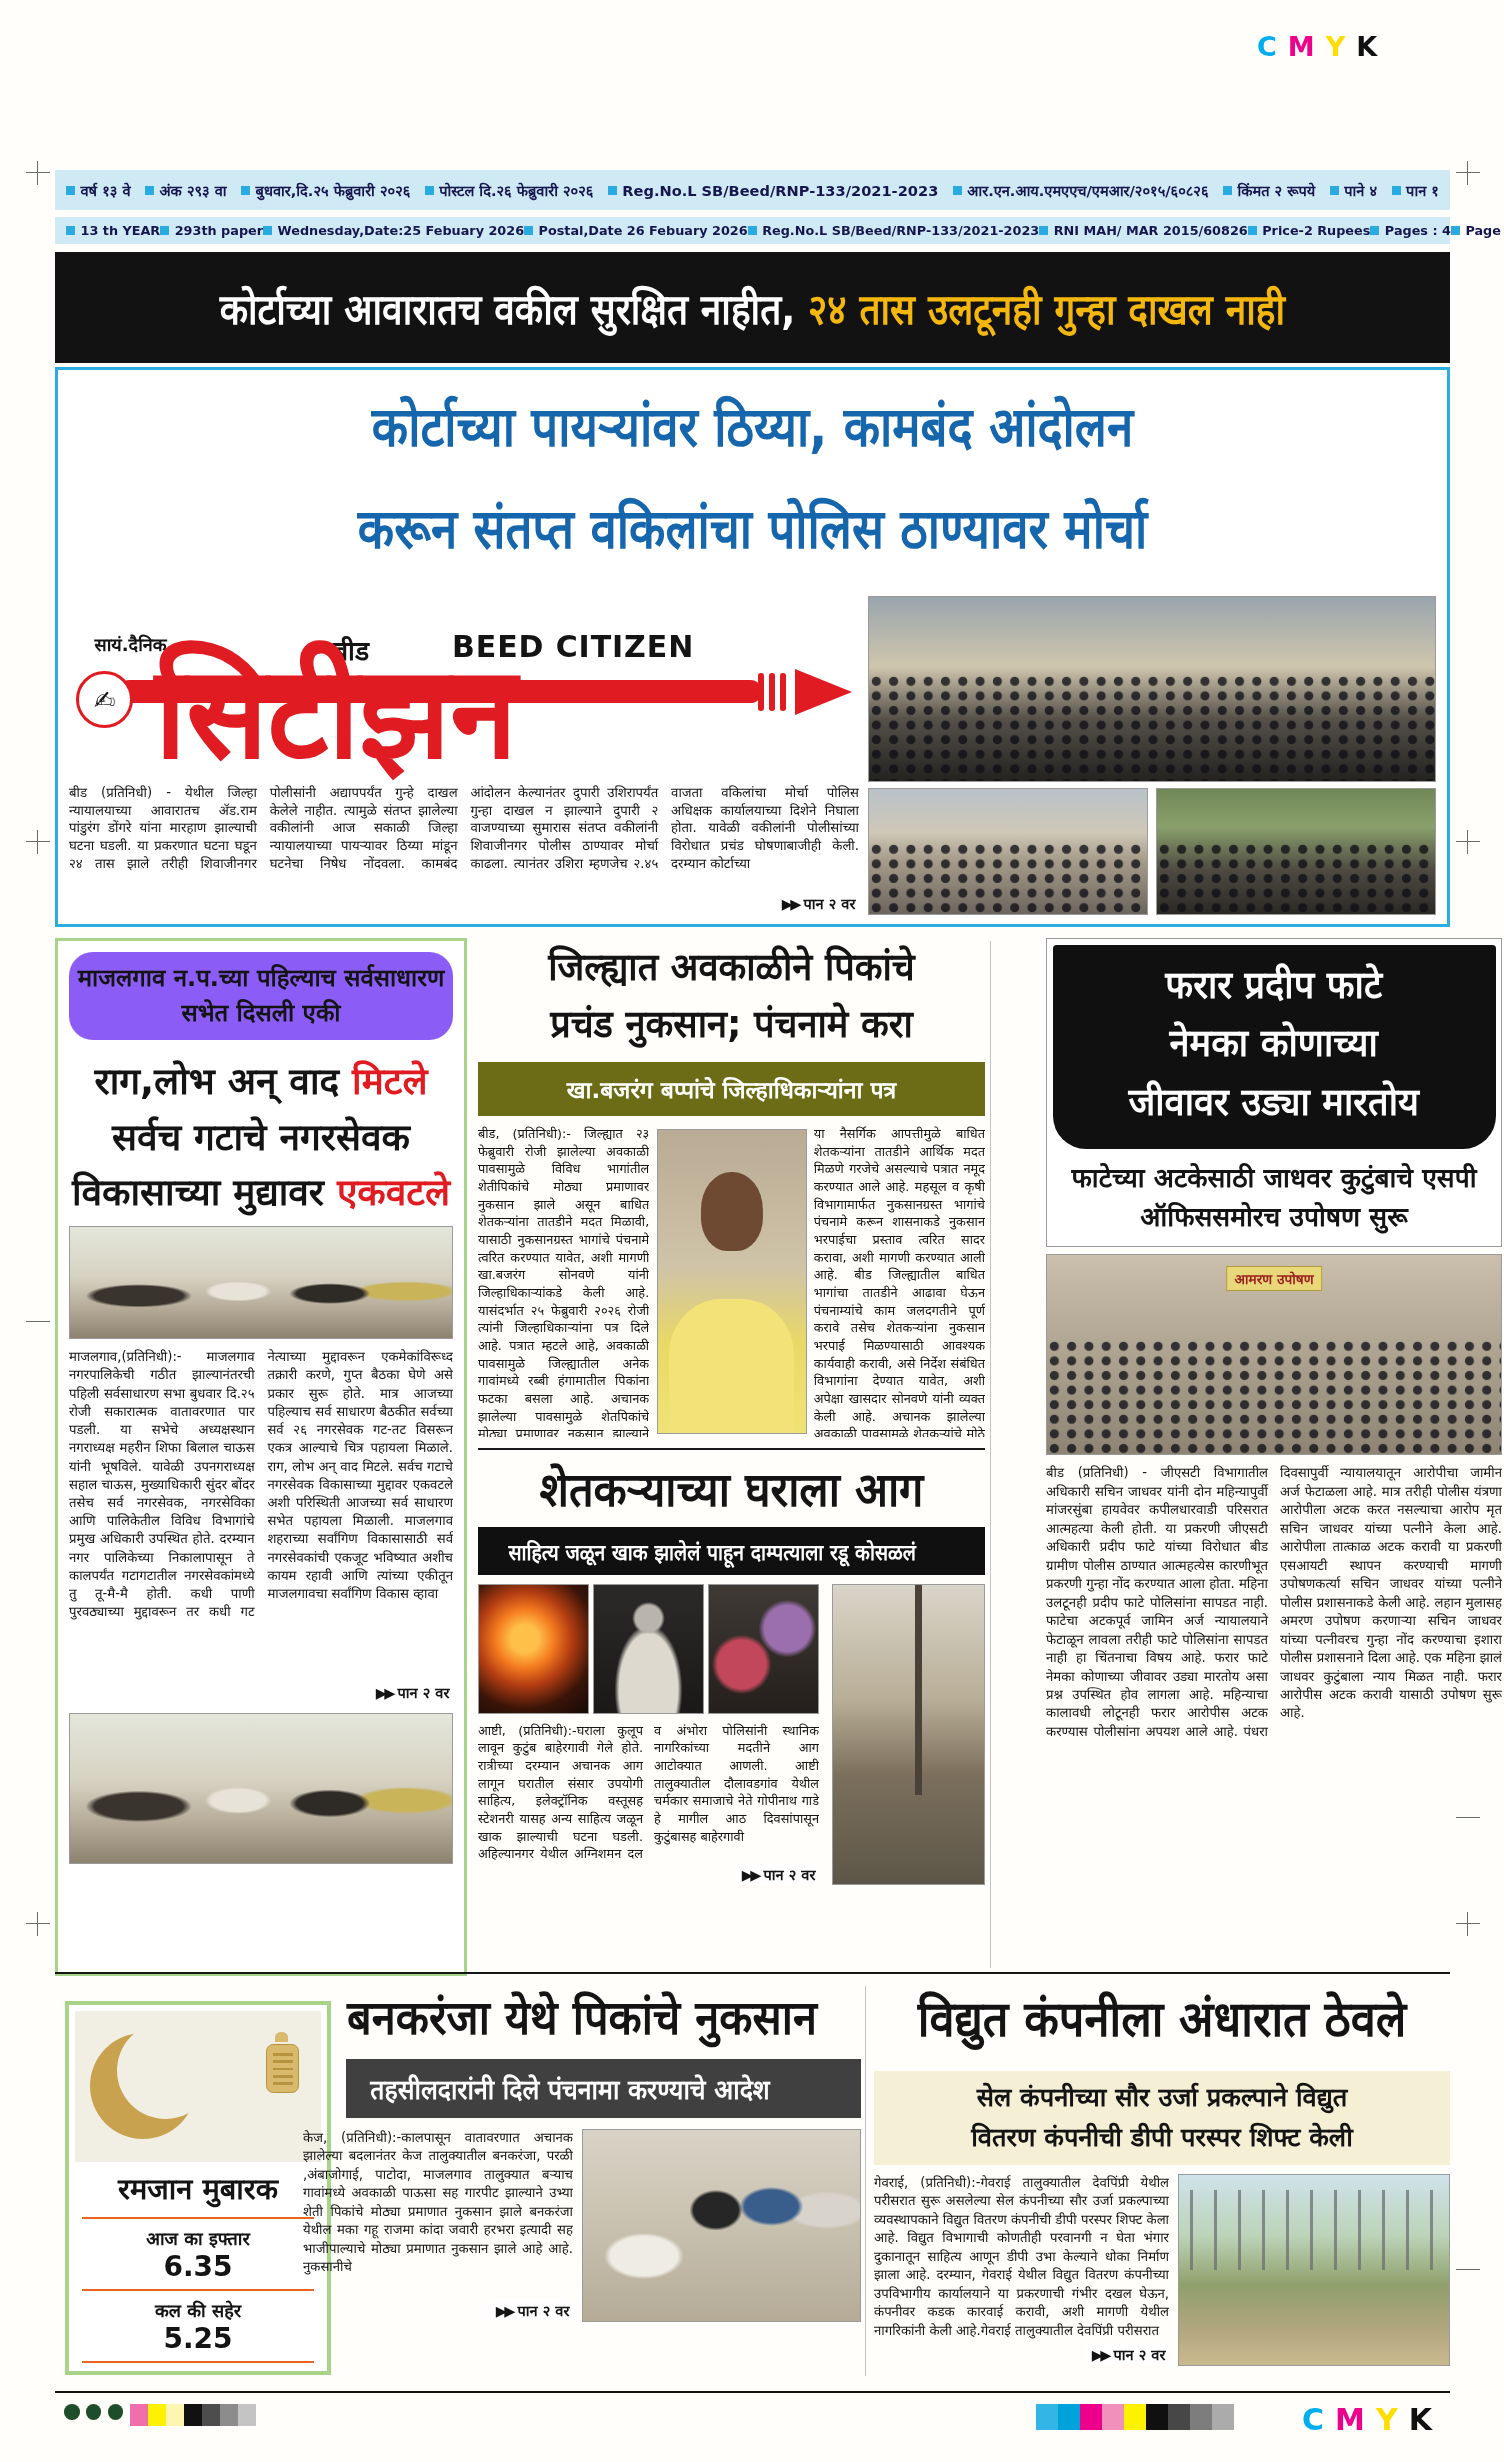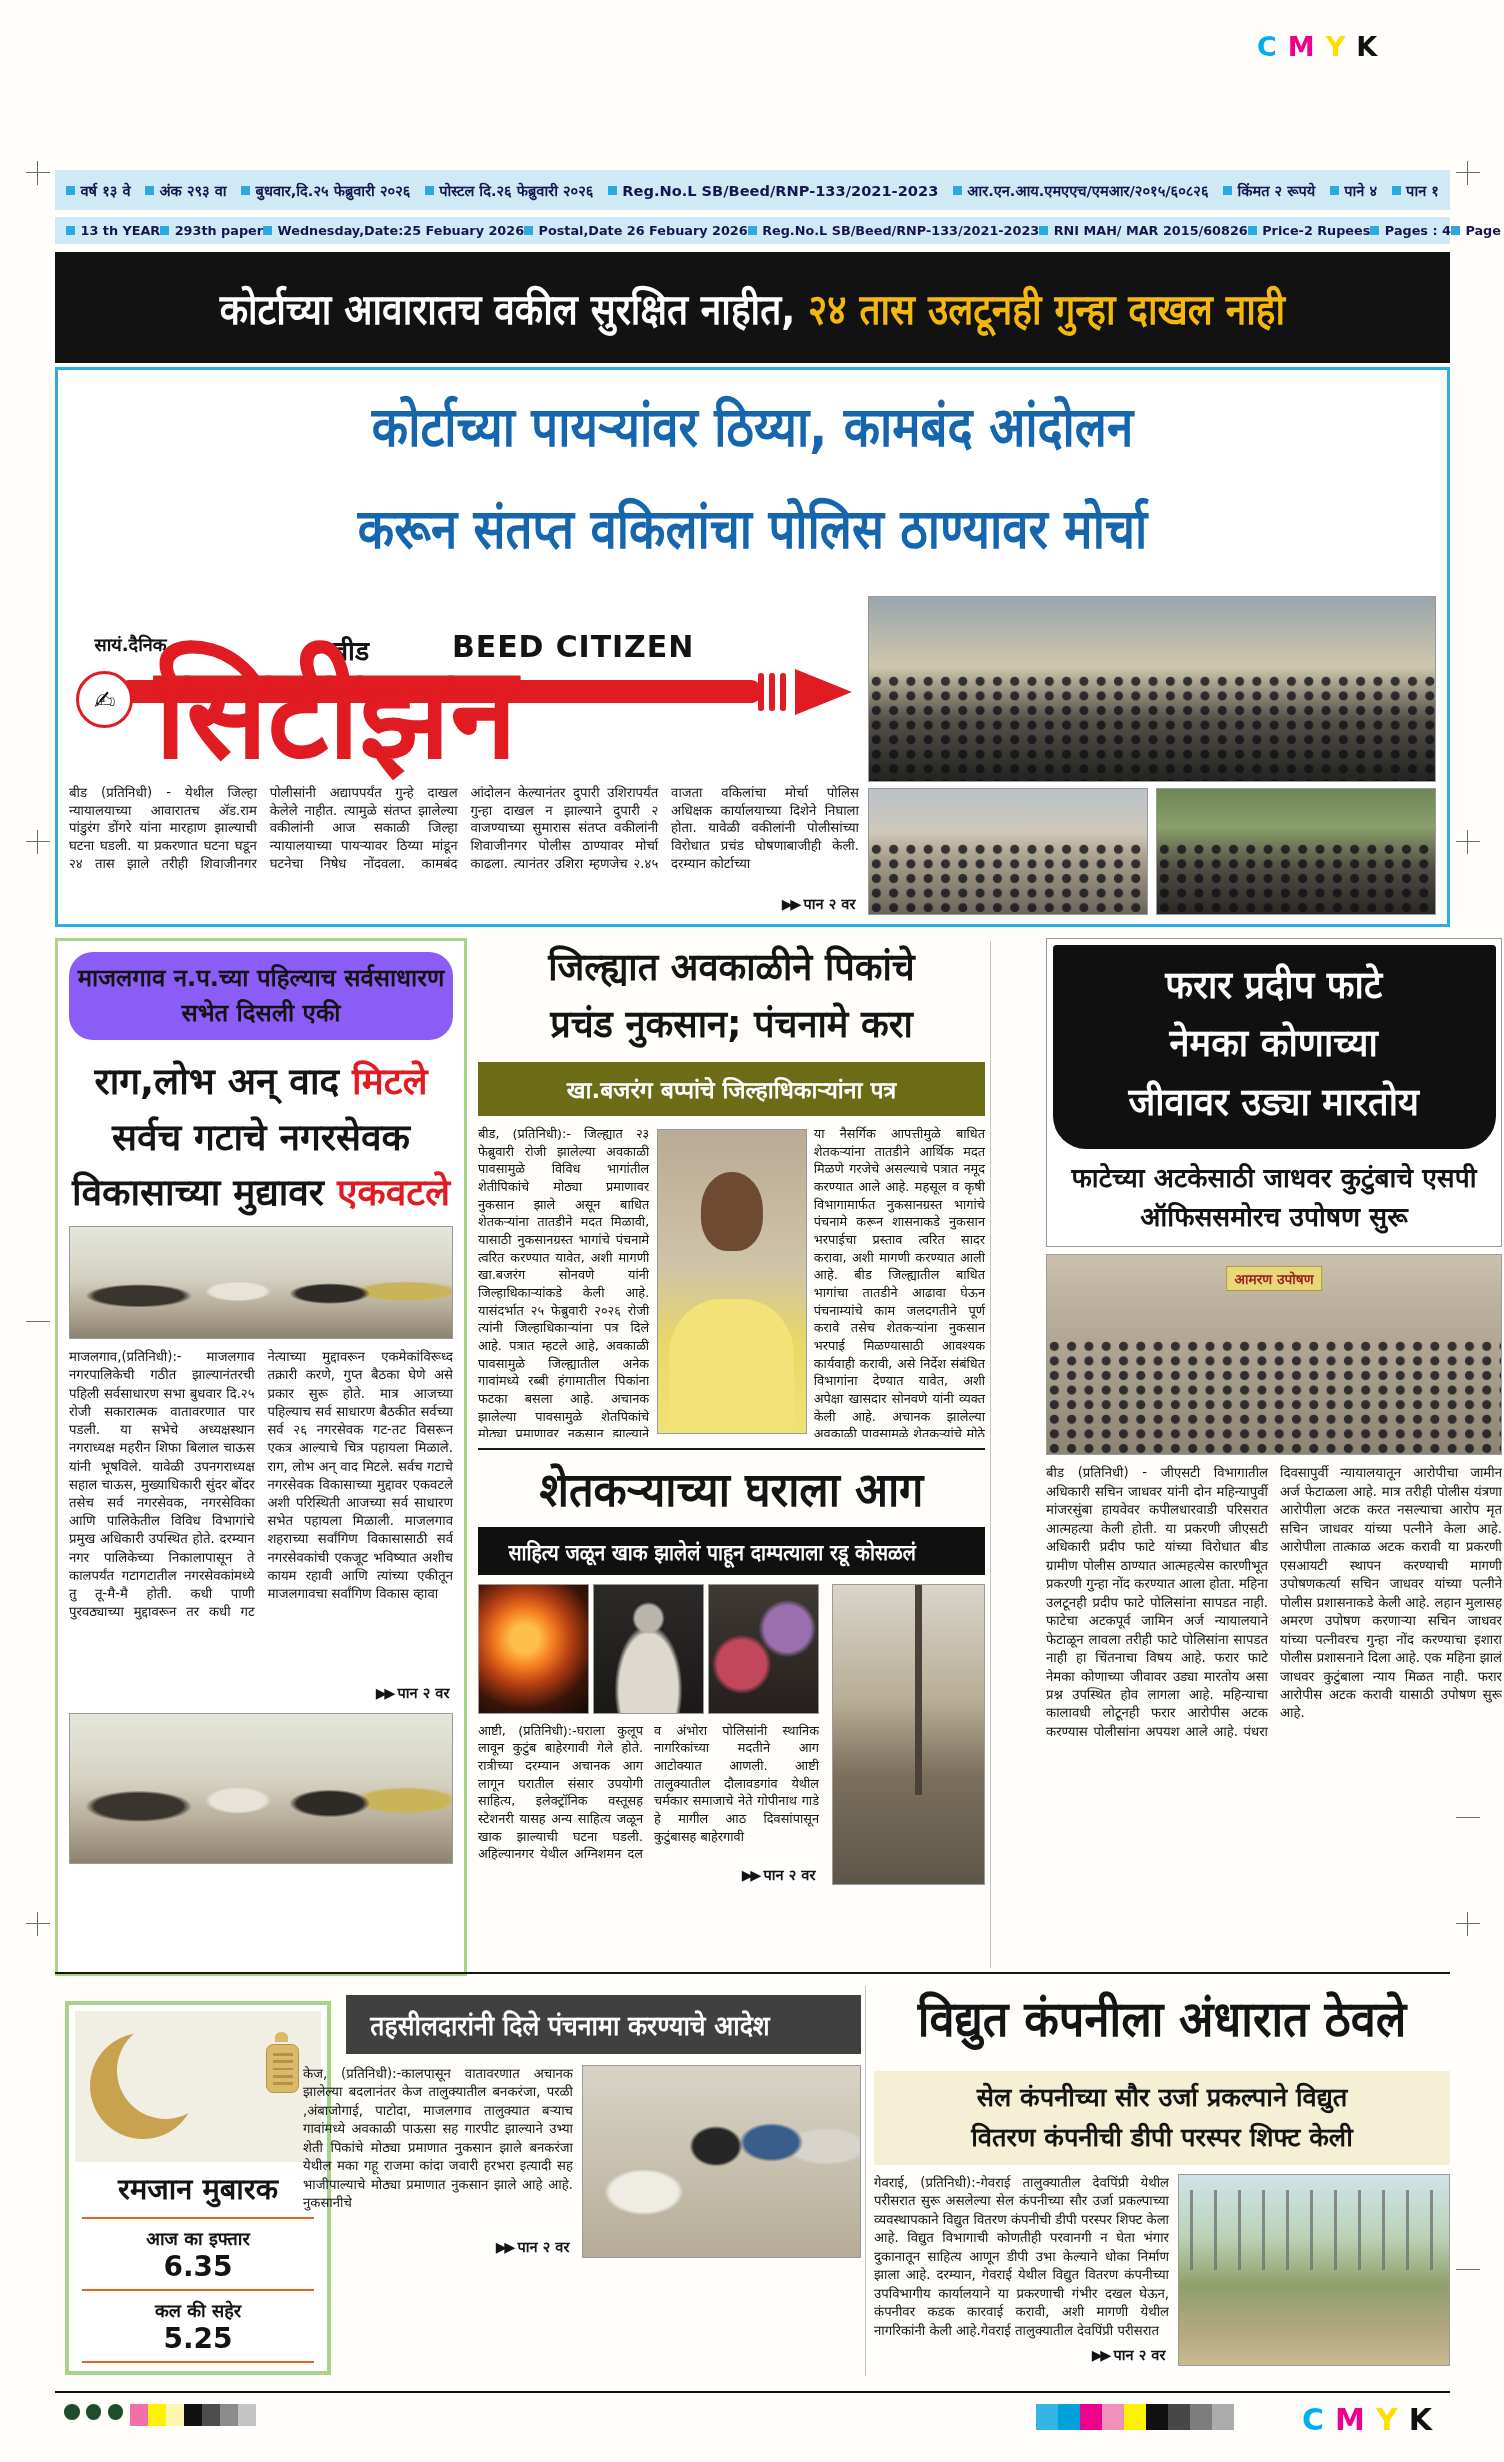--- a/index.html
+++ b/index.html
@@ -389,20 +389,23 @@
     <div class="rdiv"></div>
     <div class="rlabel">आज का इफ्तार</div>
     <div class="rtime">6.35</div>
     <div class="rdiv"></div>
     <div class="rlabel">कल की सहेर</div>
     <div class="rtime">5.25</div>
     <div class="rdiv"></div>
   </div>
 
   <div id="story-bankaranja">
+    <div class="bk-hl">
+        <span>बनकरंजा येथे पिकांचे नुकसान</span>
+      </div>
     <div class="bk-sub">
         <span>तहसीलदारांनी दिले पंचनामा करण्याचे आदेश</span>
       </div>
     <div class="bk-content">
       <div class="bk-textwrap">
         <div class="bk-text">केज, (प्रतिनिधी):-कालपासून वातावरणात अचानक झालेल्या बदलानंतर केज तालुक्यातील बनकरंजा, परळी ,अंबाजोगाई, पाटोदा, माजलगाव तालुक्यात बऱ्याच गावांमध्ये अवकाळी पाऊसा सह गारपीट झाल्याने उभ्या शेती पिकांचे मोठ्या प्रमाणात नुकसान झाले बनकरंजा येथील मका गहू राजमा कांदा जवारी हरभरा इत्यादी सह भाजीपाल्याचे मोठ्या प्रमाणात नुकसान झाले आहे आहे. नुकसानीचे </div>
         <span class="jump"><b class="jarr">▶▶</b><span>पान २ वर</span></span>
       </div>
       <div class="photo ph-tehsil"></div>
     </div>

